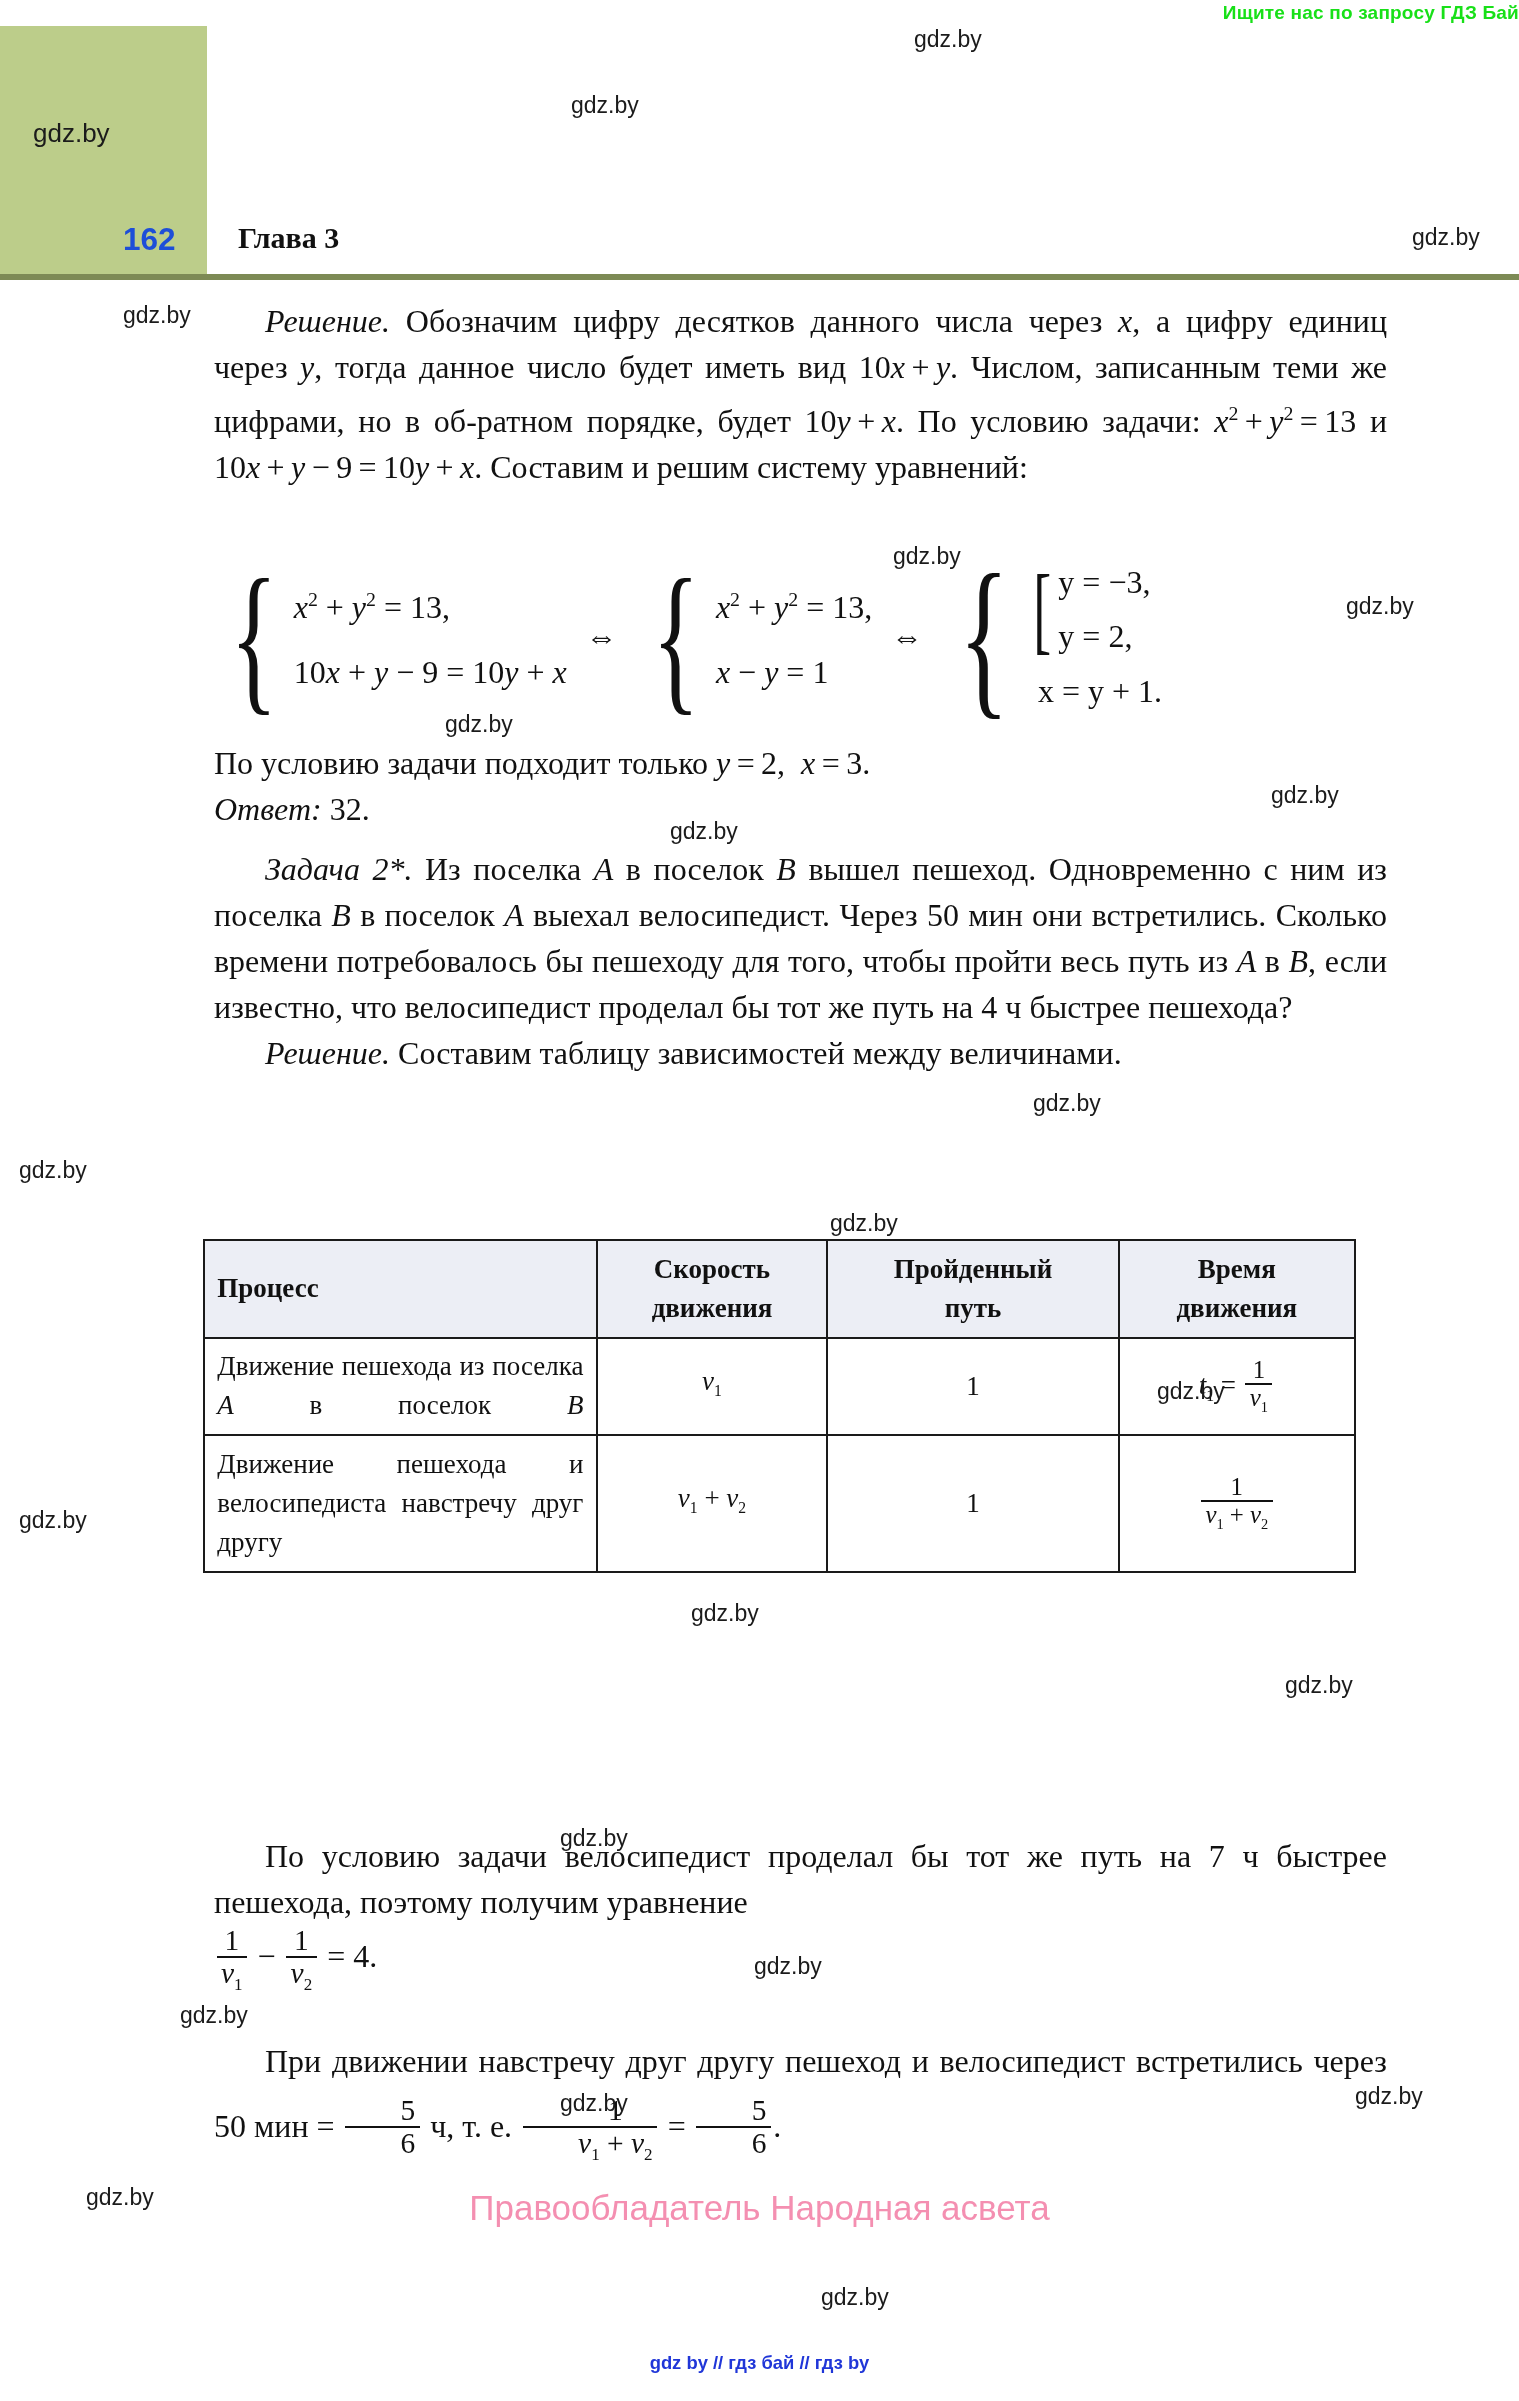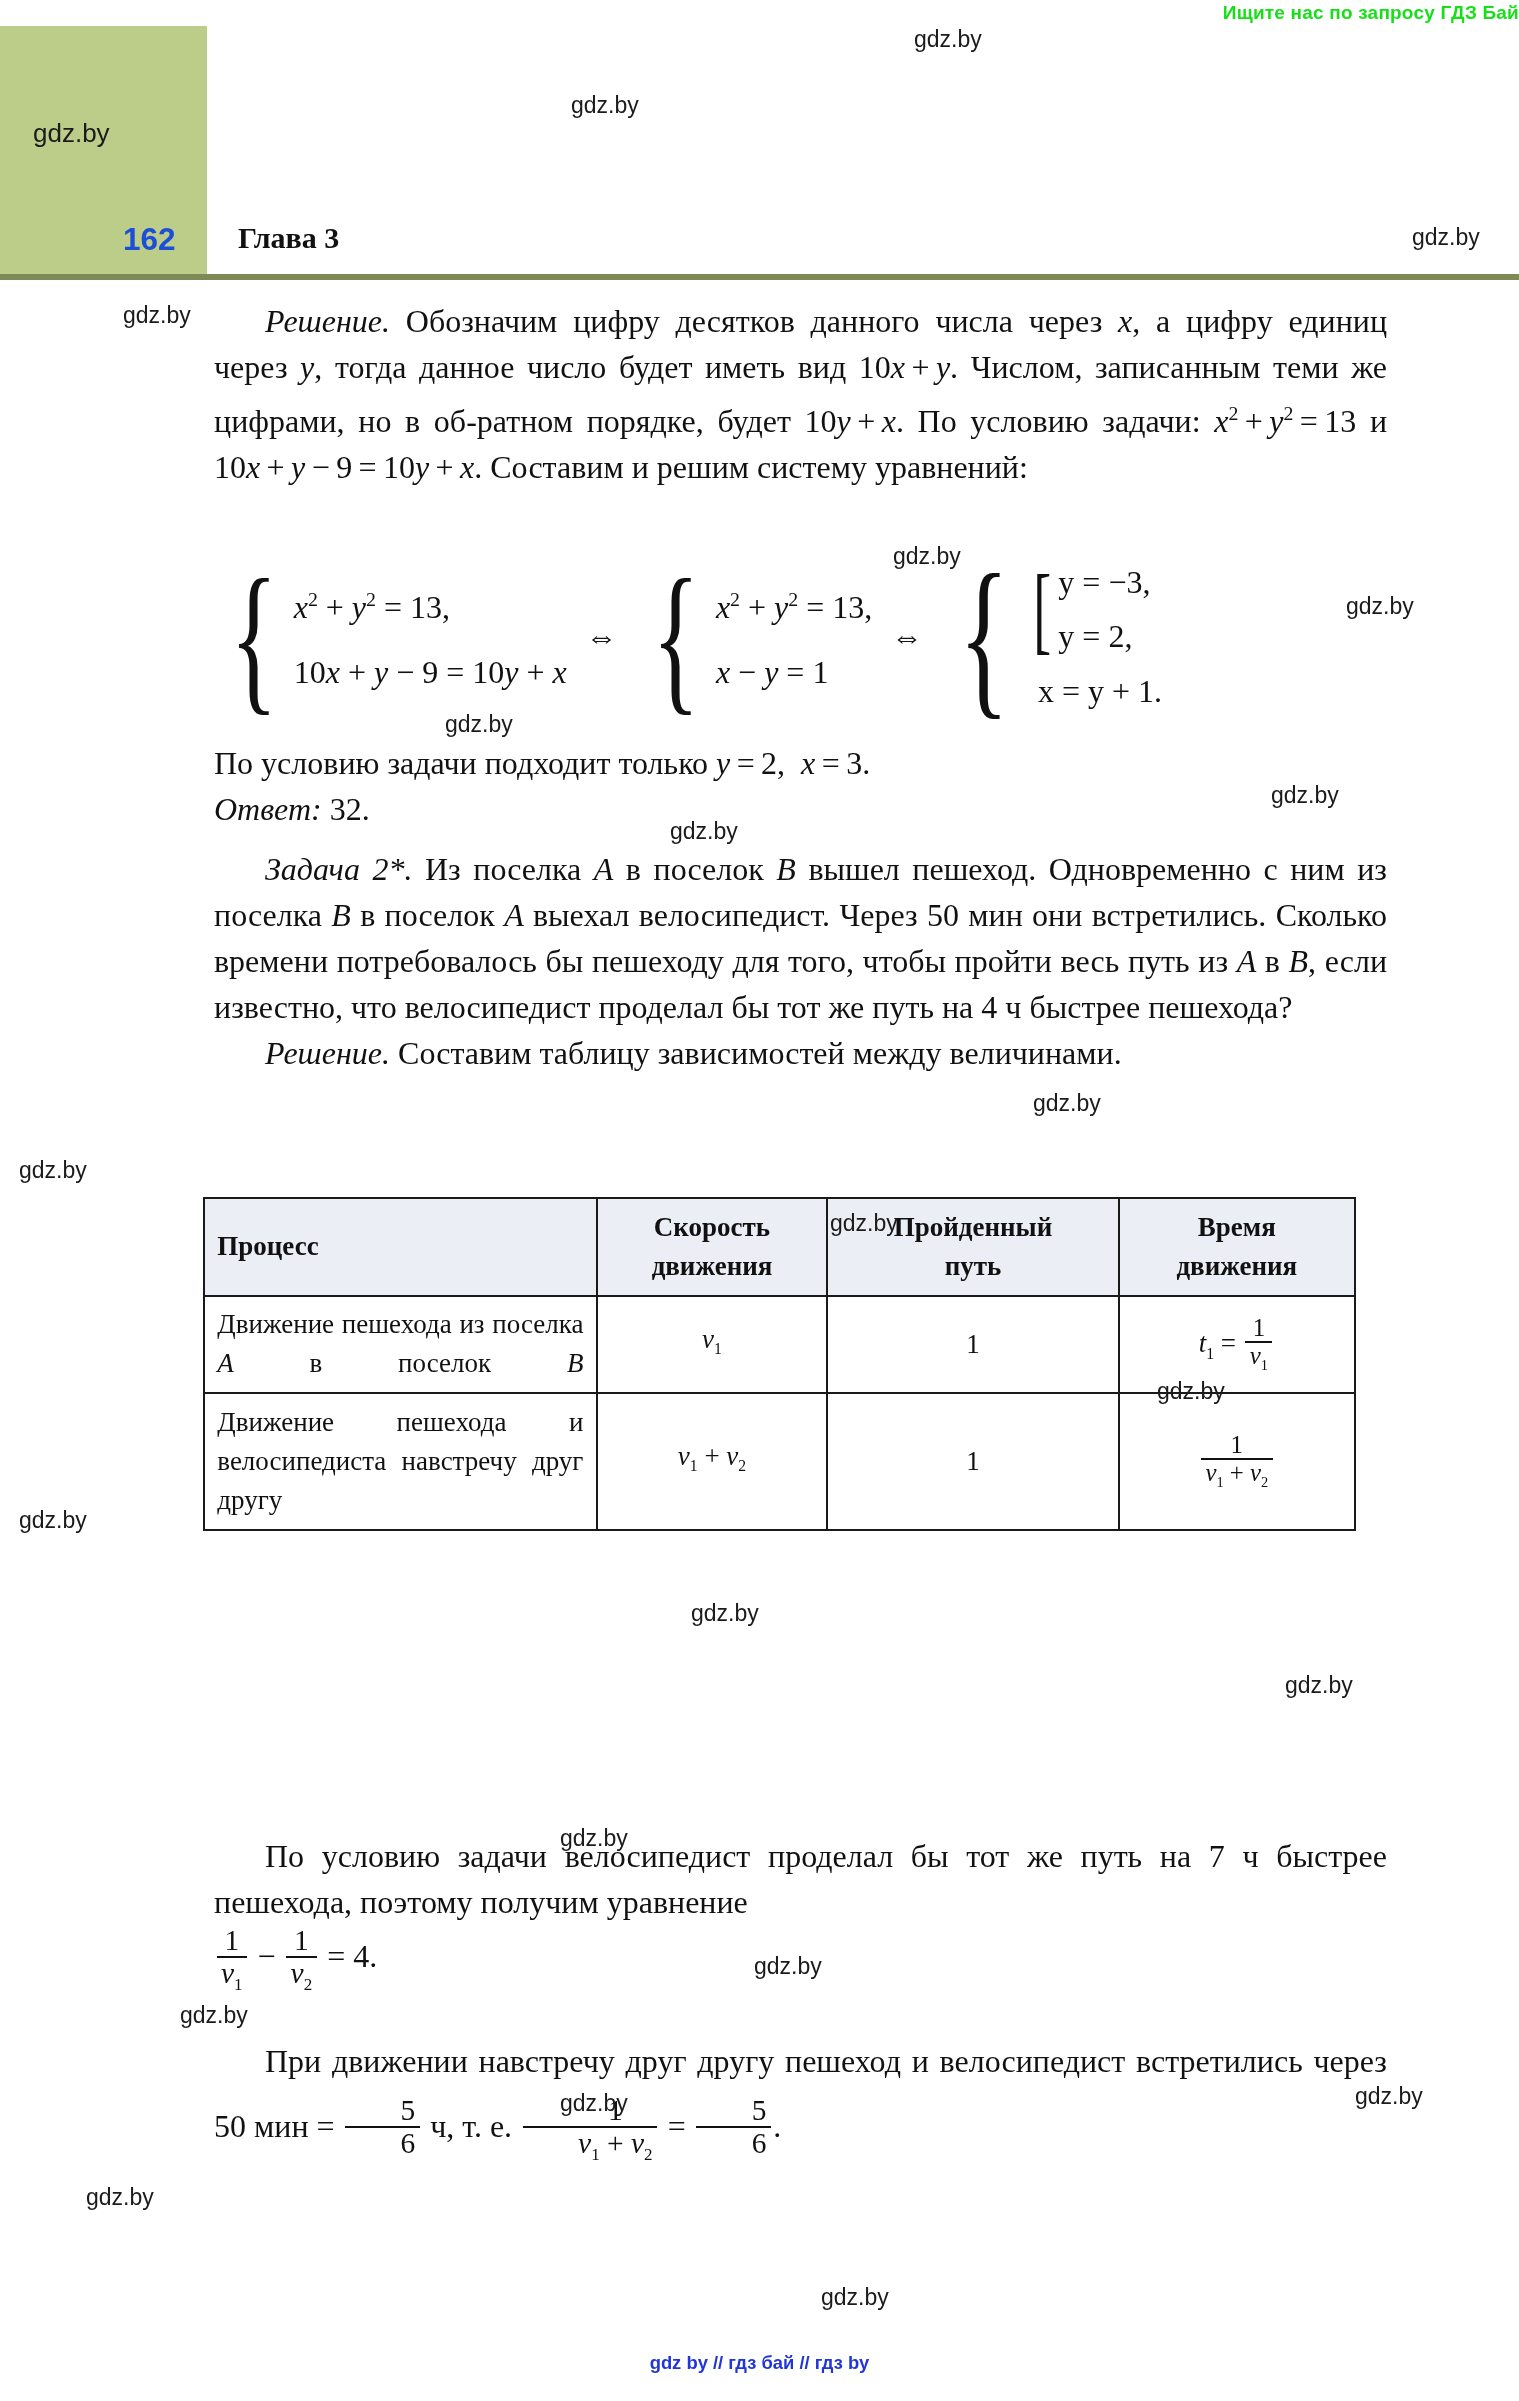--- a/index.html
+++ b/index.html
@@ -61,21 +61,21 @@
   .sysbody{display:inline-block;font-size:32px;line-height:65px;font-family:"Liberation Serif",serif;}
   .sysbody.small{line-height:56px;}
   .iff{font-size:31.5px;margin:0 19px;}
   .sbrack{
     font-size:98px;line-height:1;font-family:"Liberation Serif",serif;
     transform:scaleX(.55);display:inline-block;font-weight:300;
   }
 
   
   .tbl{
-    position:absolute;left:203px;top:1197px;width:1153px;
+    position:absolute;left:203px;top:1239px;width:1153px;
     border-collapse:collapse;font-family:"Liberation Serif",serif;
   }
   .tbl td,.tbl th{
     border:2.6px solid #1a1a1a;padding:8.8px 12.3px;font-size:27px;line-height:39px;
     vertical-align:middle;
   }
   .tbl th{
     background:#eceef5;text-align:center;font-weight:bold;font-size:27px;line-height:39px;
   }
   .c-proc{width:411px;text-align:justify;text-align-last:justify;}
@@ -260,20 +260,21 @@
         <span class="den"><span class="mi">v</span><span class="subn">1</span> + <span class="mi">v</span><span class="subn">2</span></span>
       </span>
       <span>=</span>
       <span class="frac big">
         <span class="num">5</span>
         <span class="den">6</span>
       </span><span>.</span>
     </p>
   </div>
 
+  <div class="rights">Правообладатель Народная асвета</div>
   <div class="bottom-links">gdz by  //  гдз бай  //  гдз by</div>
 
   <div id="wm-layer">
       <div class="wm" style="left: 914px; top: 26px;">gdz.by</div>
       <div class="wm" style="left: 571px; top: 92px;">gdz.by</div>
       <div class="wm" style="left: 1412px; top: 224px;">gdz.by</div>
       <div class="wm" style="left: 123px; top: 302px;">gdz.by</div>
       <div class="wm" style="left: 893px; top: 543px;">gdz.by</div>
       <div class="wm" style="left: 1346px; top: 593px;">gdz.by</div>
       <div class="wm" style="left: 445px; top: 711px;">gdz.by</div>

